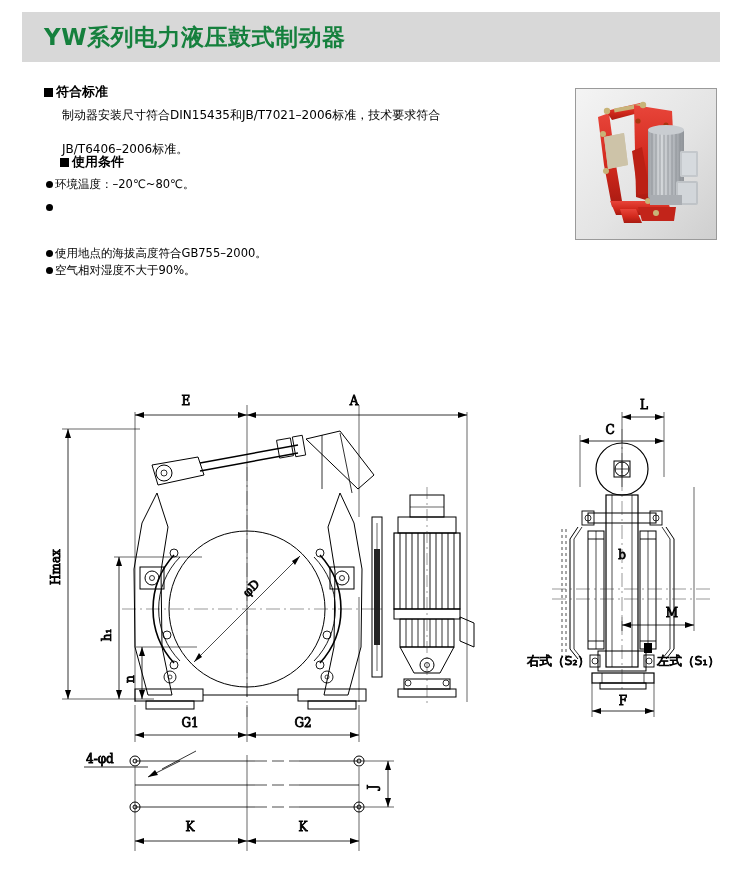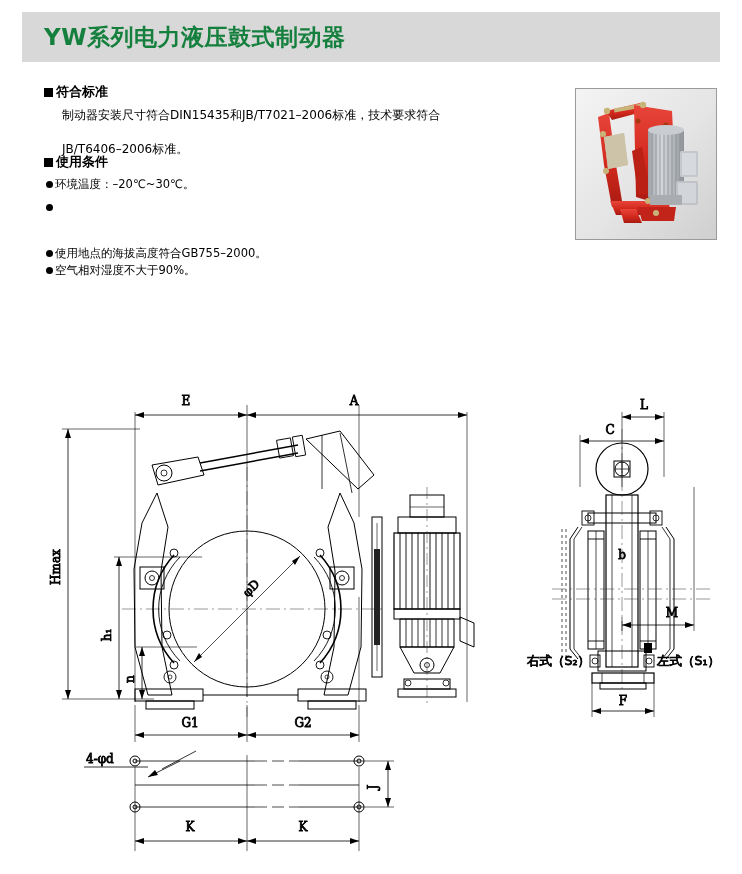--- a/index.html
+++ b/index.html
@@ -137,26 +137,26 @@
   <div class="header-title">YW系列电力液压鼓式制动器</div>
 
   <div class="content">
 
     <div class="section-head" style="left:22px; top:22px;text-align:center;">
       <span class="sq"></span><span>符合标准</span>
     </div>
     <div class="para" style="left:40px; top:44px;">制动器安装尺寸符合DIN15435和JB/T7021–2006标准，技术要求符合</div>
     <div class="para" style="left:40px; top:78px;">JB/T6406–2006标准。</div>
 
-    <div class="section-head" style="left:22px; top:92px;">
+    <div class="section-head" style="left:38px; top:92px;">
       <span class="sq"></span><span>使用条件</span>
     </div>
 
     <div class="bullet-line" style="left:24px; top:113px;">
-      <span class="dot"></span><span>环境温度：–20℃~30℃。</span>
+      <span class="dot"></span><span>环境温度：–20℃~80℃。</span>
     </div>
     <div class="bullet-line" style="left:24px; top:136px;">
       <span class="dot"></span>
     </div>
     <div class="bullet-line" style="left:24px; top:159px;margin-top:40px;">
       <span class="dot"></span><span>空气相对湿度不大于90%。</span>
     </div>
     <div class="bullet-line" style="left:24px; top:182px;">
       <span class="dot"></span><span>使用地点的海拔高度符合GB755–2000。</span>
     </div>

